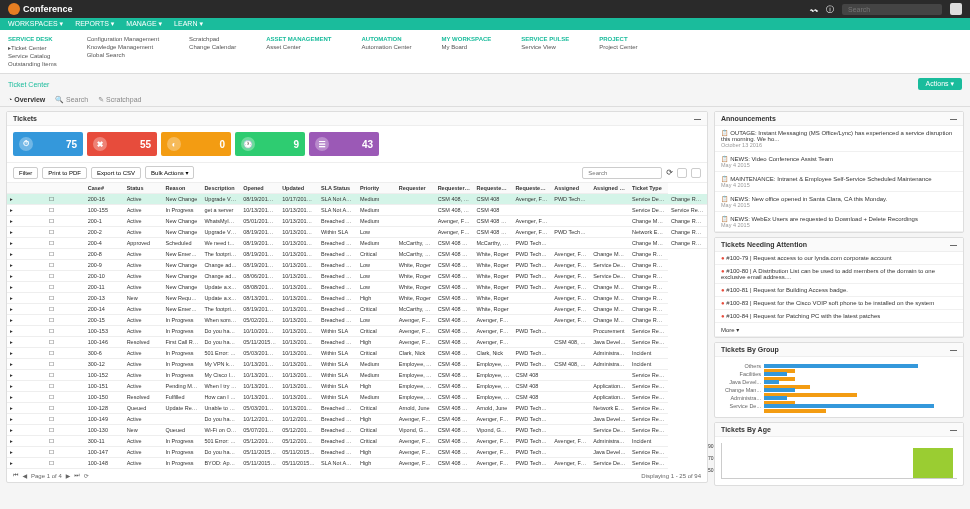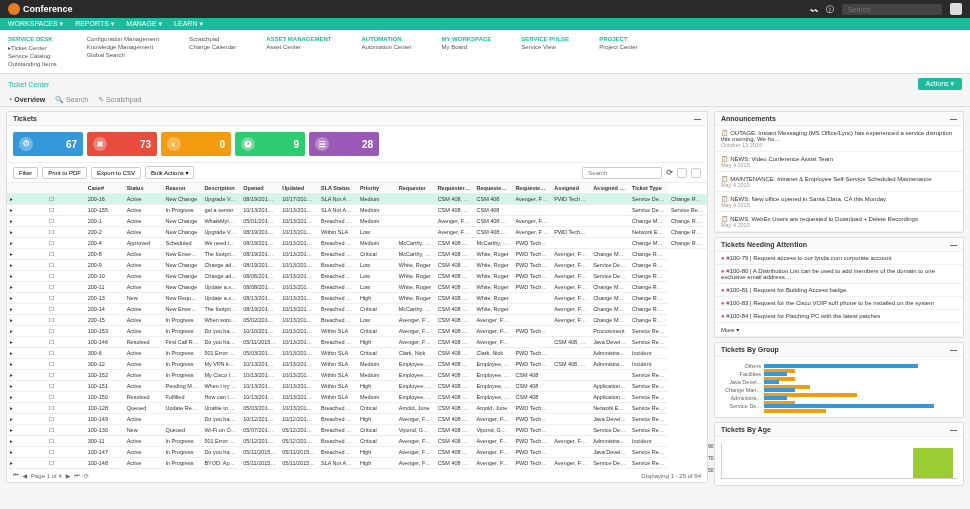--- a/index.html
+++ b/index.html
@@ -124,37 +124,37 @@
 <div class="main">
   <div class="left">
     <div class="panel">
       <div class="panel-hd">
           <span>Tickets</span>
           <span>—</span>
         </div>
       <div class="tiles" id="tiles">
           <div class="tile t0">
             <span class="ic">⏱</span>
-            <span>67</span>
+            <span>75</span>
           </div>
           <div class="tile t1">
             <span class="ic">✖</span>
-            <span>73</span>
+            <span>55</span>
           </div>
           <div class="tile t2">
             <span class="ic">◐</span>
             <span>0</span>
           </div>
           <div class="tile t3">
             <span class="ic">🕐</span>
             <span>9</span>
           </div>
           <div class="tile t4">
             <span class="ic">☰</span>
-            <span>28</span>
+            <span>43</span>
           </div>
         </div>
       <div class="toolbar">
         <button class="tbtn">Filter</button>
         <button class="tbtn">Print to PDF</button>
         <button class="tbtn">Export to CSV</button>
         <button class="tbtn">Bulk Actions ▾</button>
         <input class="tsearch" placeholder="Search" style="">
         <span>⟳</span>
         <div class="vic"></div>

